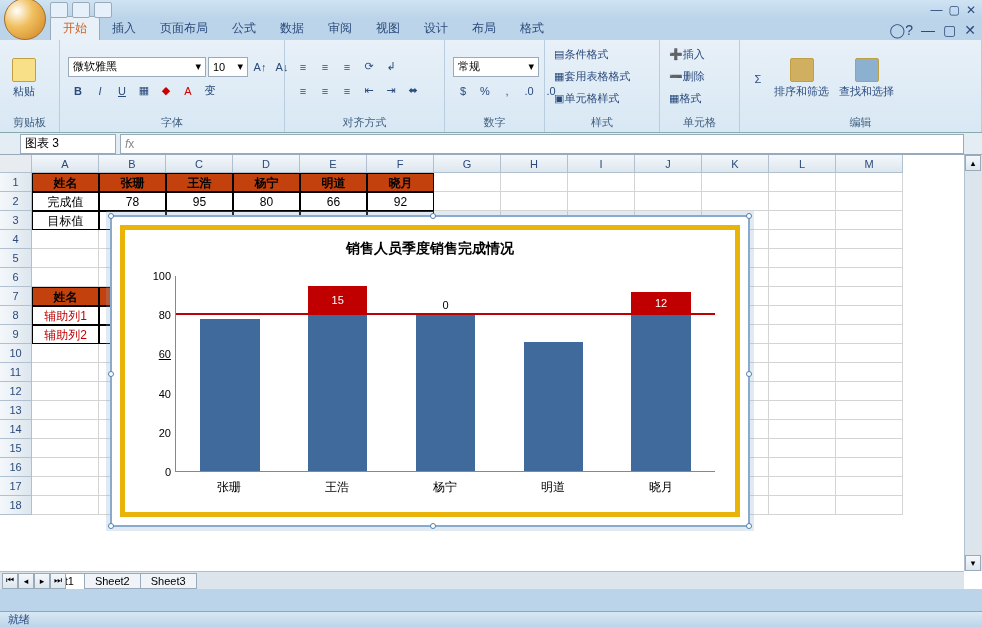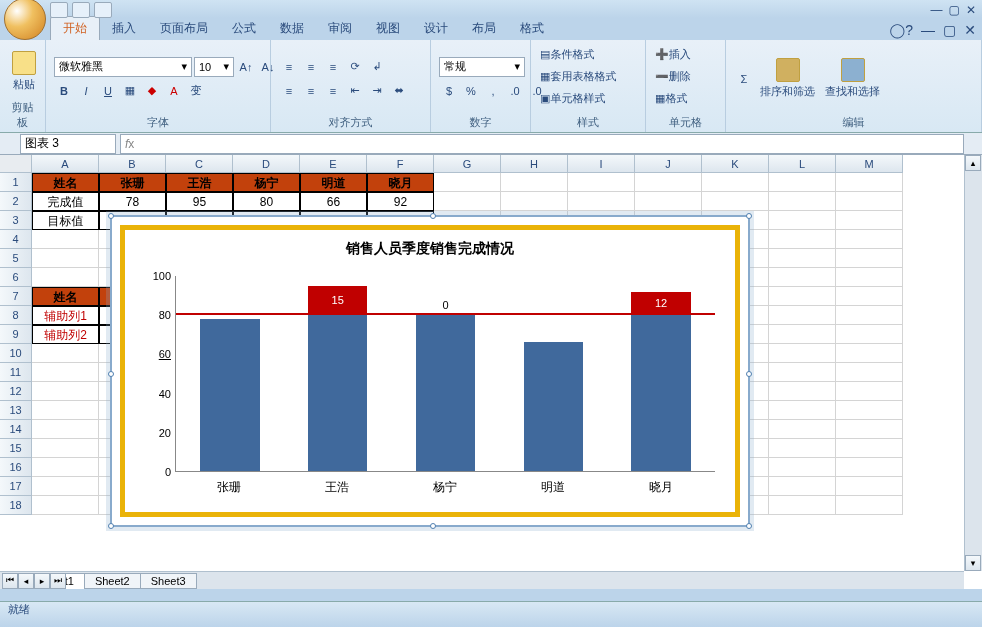--- a/index.html
+++ b/index.html
@@ -69,21 +69,21 @@
 
 
 .vscroll { position: absolute; top: 0; right: 0; width: 18px; bottom: 18px; background: #dce4ec; border-left: 1px solid #b0c0ce; }
 .hscroll { position: absolute; left: 0; right: 18px; bottom: 0; height: 18px; background: #dce4ec; border-top: 1px solid #b0c0ce; display: flex; align-items: center; }
 .sheet-tabs { display: flex; align-items: center; height: 100%; margin-left: 40px; }
 .st { padding: 1px 10px; font-size: 11px; background: #f0f4f8; border: 1px solid #9ab; margin-right: -1px; }
 .st.active { background: #fff; border-bottom-color: #fff; }
 .sb-btn { width: 16px; height: 16px; background: linear-gradient(#f4f8fb,#dde6ee); border: 1px solid #9ab; display: flex; align-items: center; justify-content: center; font-size: 9px; }
 
 
-.status { position: absolute; left: 0; right: 0; bottom: 0; height: 26px; background: linear-gradient(#d8e8f4,#bcd4ea); border-top: 1px solid #8aa; display: flex; padding: 0 8px; font-size: 11px; color: #2a4b7c; justify-content: space-between; flex-direction: column; }
+.status { position: absolute; left: 0; right: 0; bottom: 0; height: 16px; background: linear-gradient(#d8e8f4,#bcd4ea); border-top: 1px solid #8aa; display: flex; align-items: center; padding: 0 8px; font-size: 11px; color: #2a4b7c; justify-content: space-between; }
 .status-right { display: flex; align-items: center; gap: 8px; }
 .view-btns { display: flex; }
 .view-btn { width: 20px; height: 16px; border: 1px solid #9ab; background: #e8f0f8; }
 .zoom-slider { width: 110px; height: 4px; background: #9ab; position: relative; }
 .zoom-thumb { position: absolute; top: -4px; left: 50%; width: 8px; height: 12px; background: #e8f0f8; border: 1px solid #5080b0; }
 </style>
 </head>
 <body>
 
 <div class="office-btn"></div>
@@ -113,21 +113,21 @@
     <div class="tab">公式</div>
     <div class="tab">数据</div>
     <div class="tab">审阅</div>
     <div class="tab">视图</div>
     <div class="tab">设计</div>
     <div class="tab">布局</div>
     <div class="tab">格式</div>
   </div>
 
 <div class="ribbon">
-  <div class="ribbon-group" style="width:46px">
+  <div class="ribbon-group" style="width:60px">
     <div class="rg-body">
         <div class="big-btn">
           <div class="ico"></div>
           <span>粘贴</span>
         </div>
       </div>
     <div class="rg-label">剪贴板</div>
   </div>
   <div class="ribbon-group" style="width:225px">
     <div class="rg-body">

